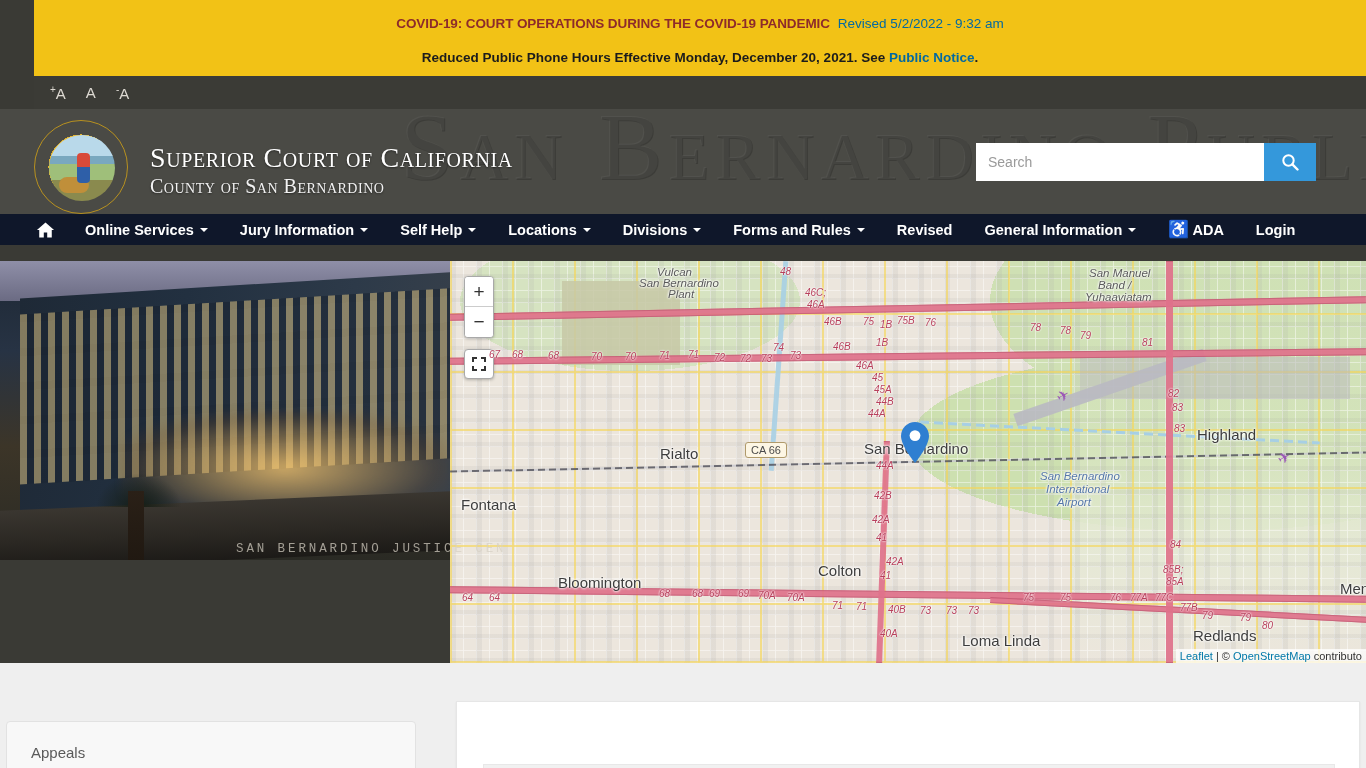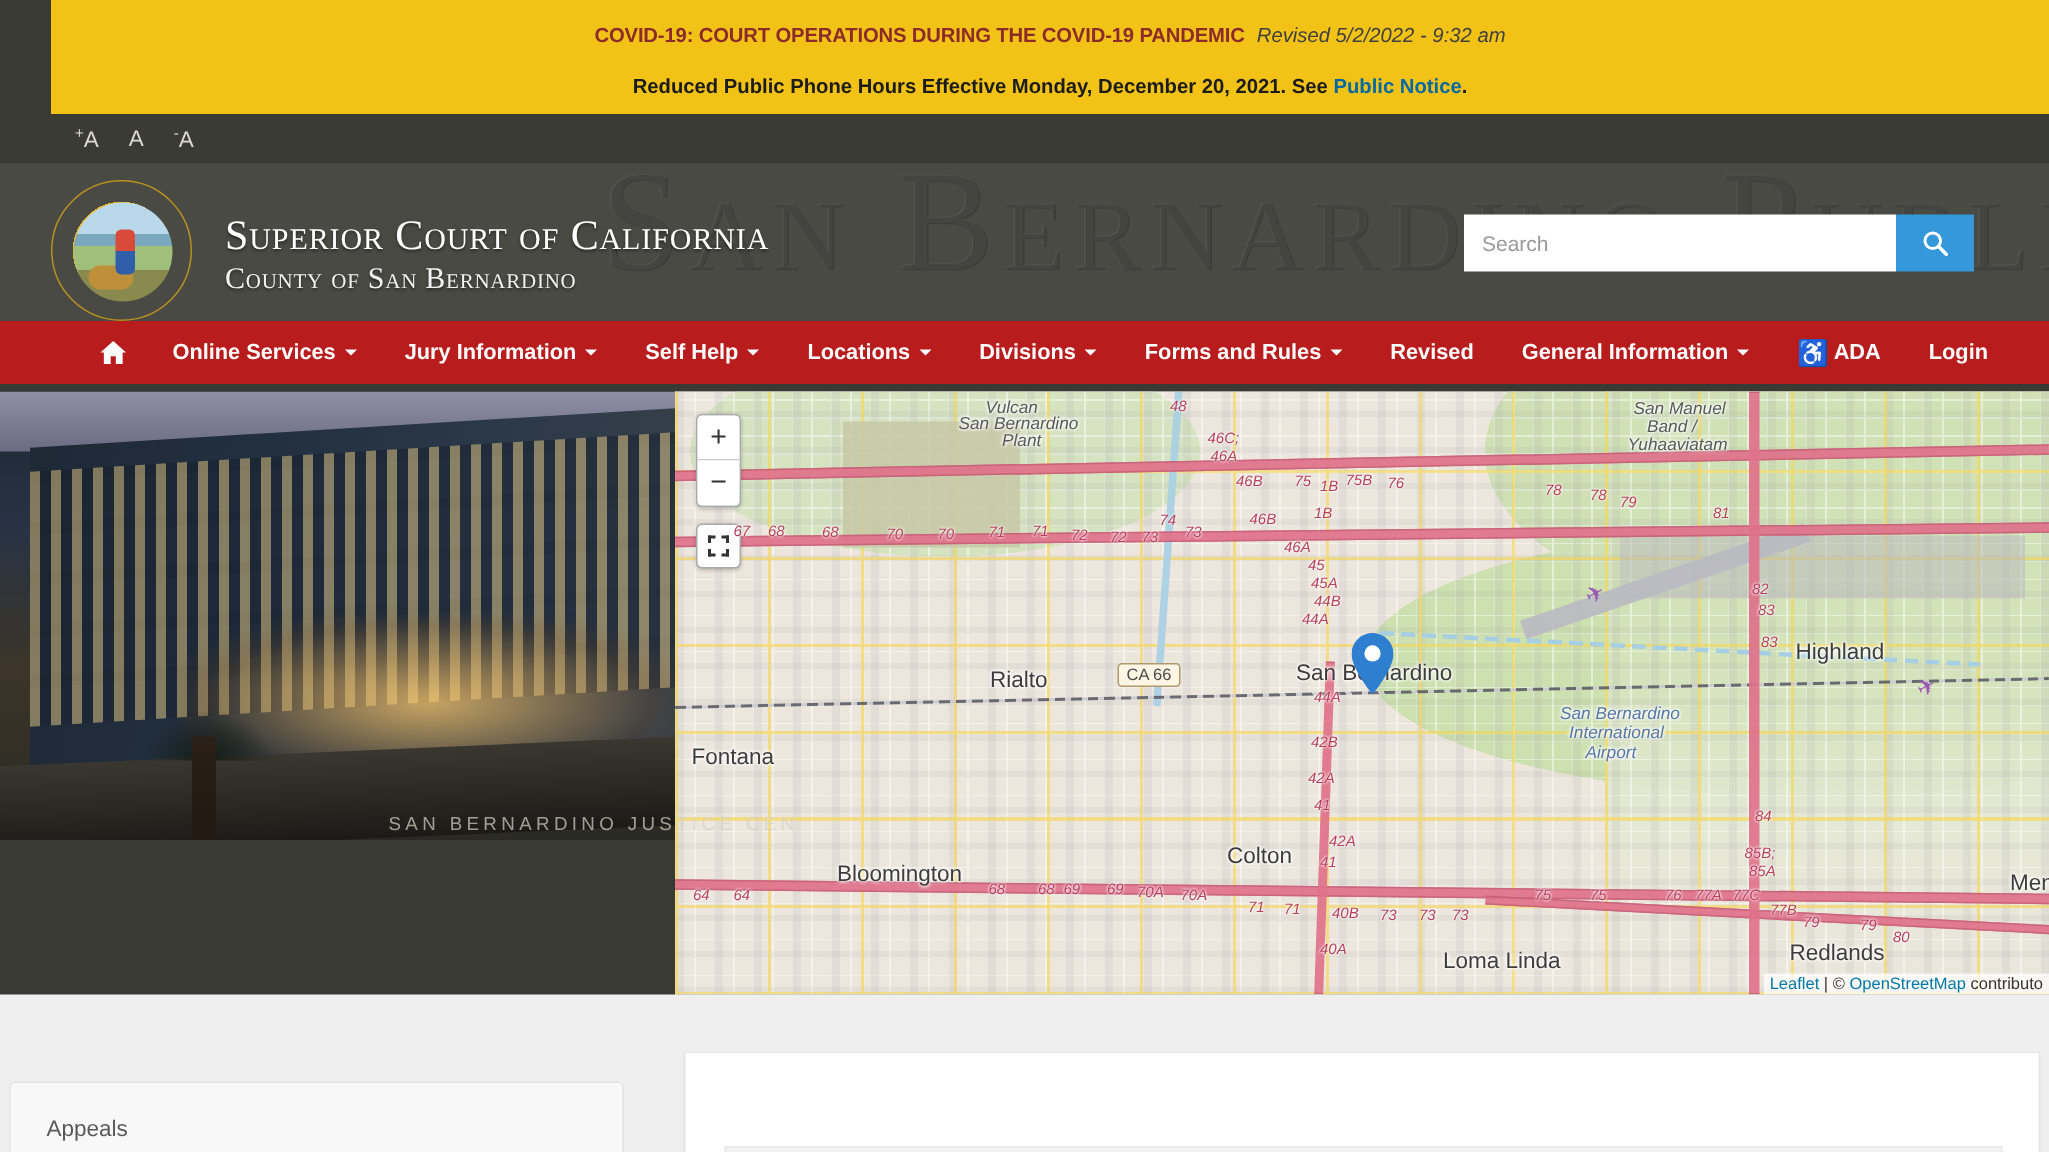--- a/index.html
+++ b/index.html
@@ -28,21 +28,21 @@
   .alert-line1 {
     font-size: 13.5px; line-height: 18px;
     white-space: nowrap;
     margin-bottom: 17px;
   }
   .alert-title {
     color: #8d2b2b; font-weight: bold;
     letter-spacing: -0.1px;
   }
   .alert-rev {
-    color: #404040; font-style: italic; font-weight: normal;
+    color: #0369a1; font-weight: normal;
     padding-left: 8px; font-size: 13.5px;
   }
   .alert-line2 {
     font-size: 13.5px; color: #1c1c1c; font-weight: bold;
     white-space: nowrap;
   }
   .alert-link { color: #0369a1; font-weight: bold; }
 
   
   .util-bar {
@@ -149,24 +149,24 @@
   .search-btn {
     width: 52px; height: 38px;
     background: #3498db; border: none;
     display: flex; align-items: center; justify-content: center;
     cursor: pointer;
   }
 
   
   .navbar {
     position: absolute; left: 0; top: 214px;
-    width: 1366px; height: 42px;
-    background: #b91c1c;
+    width: 1366px; height: 31px;
+    background: #0f172a;
     display: flex; align-items: center;
-    padding-left: 52px;
+    padding-left: 22px;
   }
   .nav-item {
     color: #ffffff; font-size: 14.5px; font-weight: bold;
     padding: 0 16px; height: 47px;
     display: flex; align-items: center; cursor: pointer;
     white-space: nowrap;
   }
   .nav-item.home { padding: 0 14px; }
   .caret {
     display: inline-block;
@@ -222,24 +222,23 @@
   .hp-base {
     position: absolute; left: 0; top: 240px;
     width: 450px; height: 59px;
     background: linear-gradient(#3a3630 0%, #2b2823 55%, #1c1a17 100%);
     transform: skewY(-2.5deg);
   }
   .hp-sign {
     position: absolute; left: 236px; top: 542px;
     color: rgba(214,208,196,0.72);
     font-size: 12.5px; letter-spacing: 2.9px;
-    font-family: Liberation Sans, sans-serif;
+    font-family: Liberation Mono, monospace;
     white-space: nowrap;
     z-index: 4;
-    margin-left: 23px;
   }
 
   
   .map {
     position: absolute; left: 450px; top: 261px;
     width: 916px; height: 402px;
     overflow: hidden;
     background: #e8e0d8;
   }
   .map-base {

